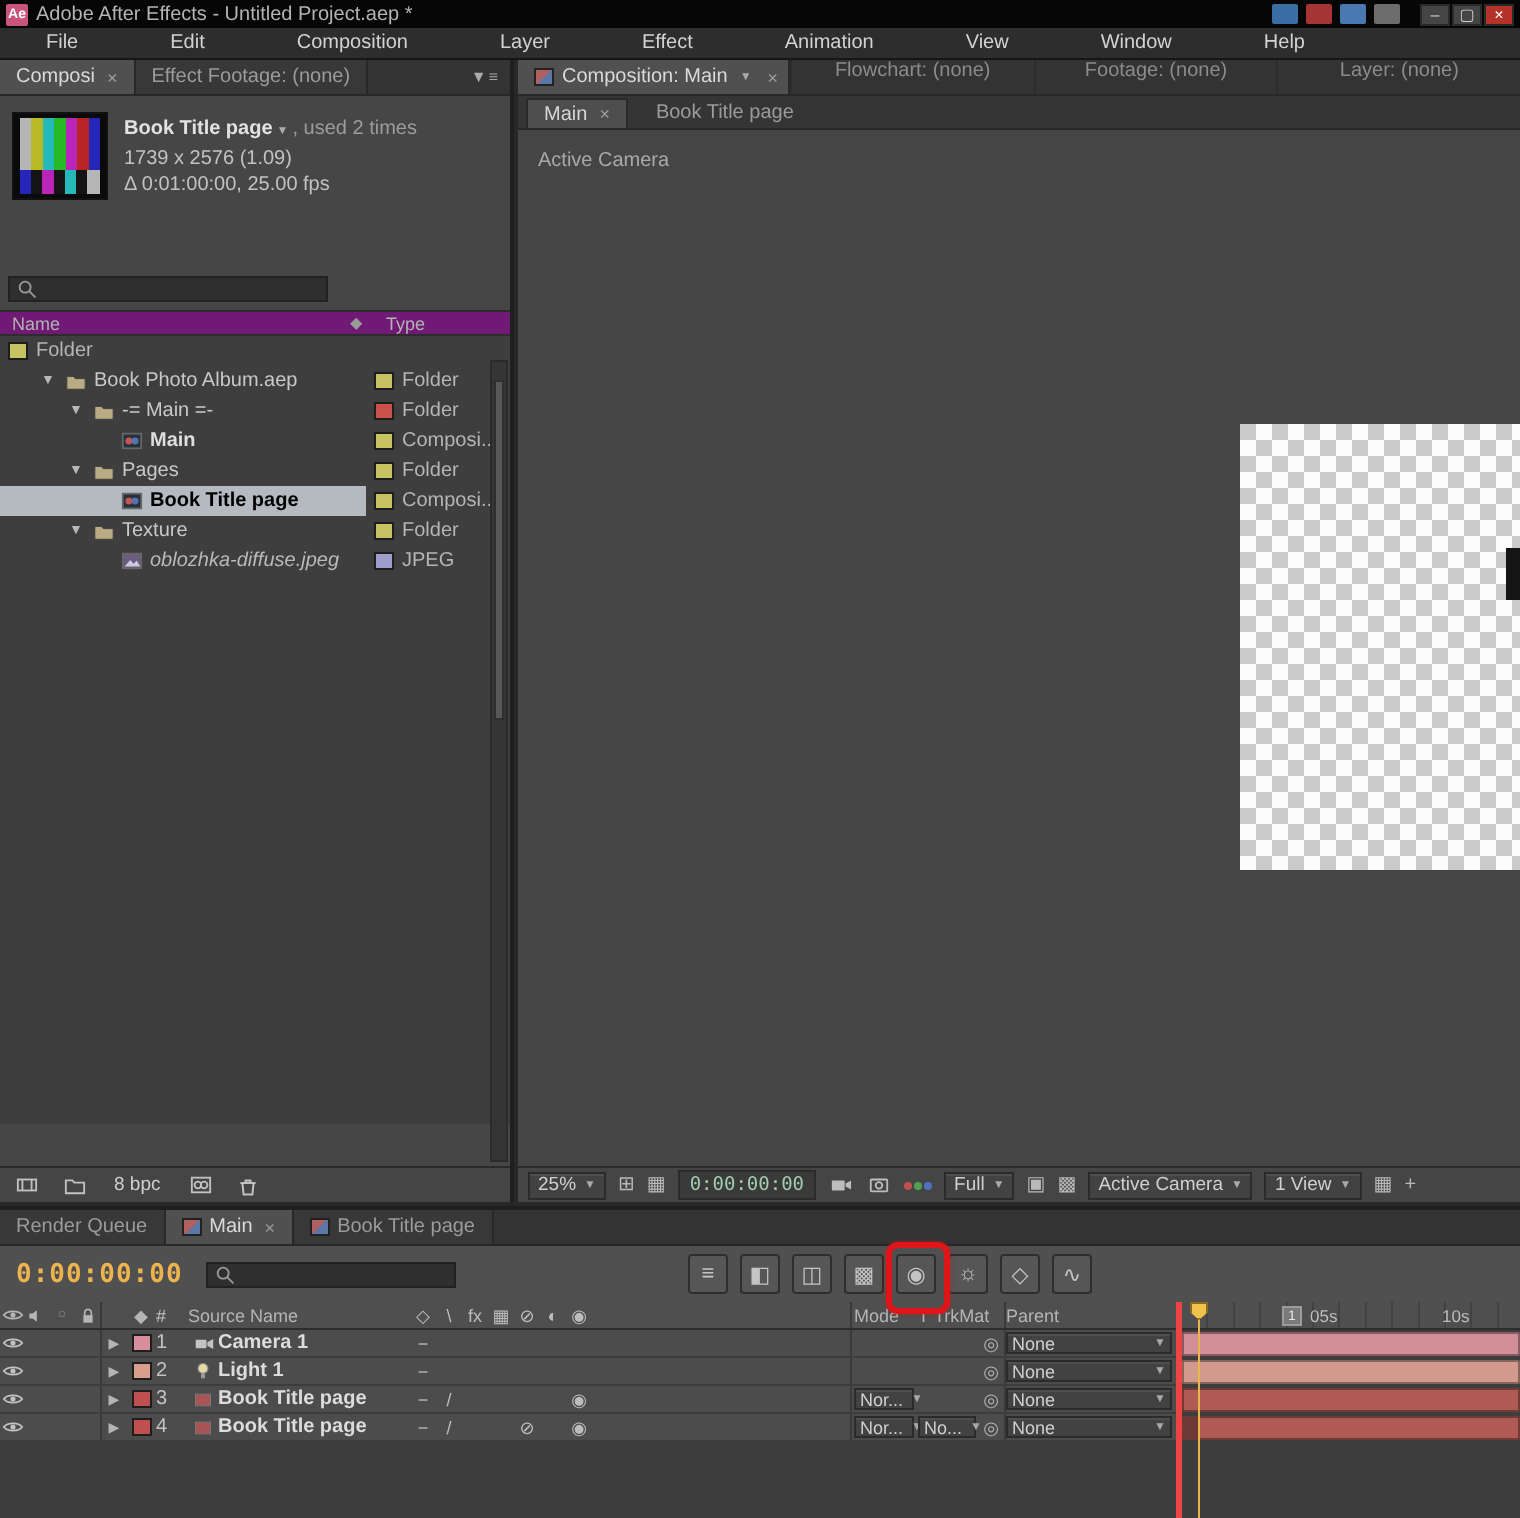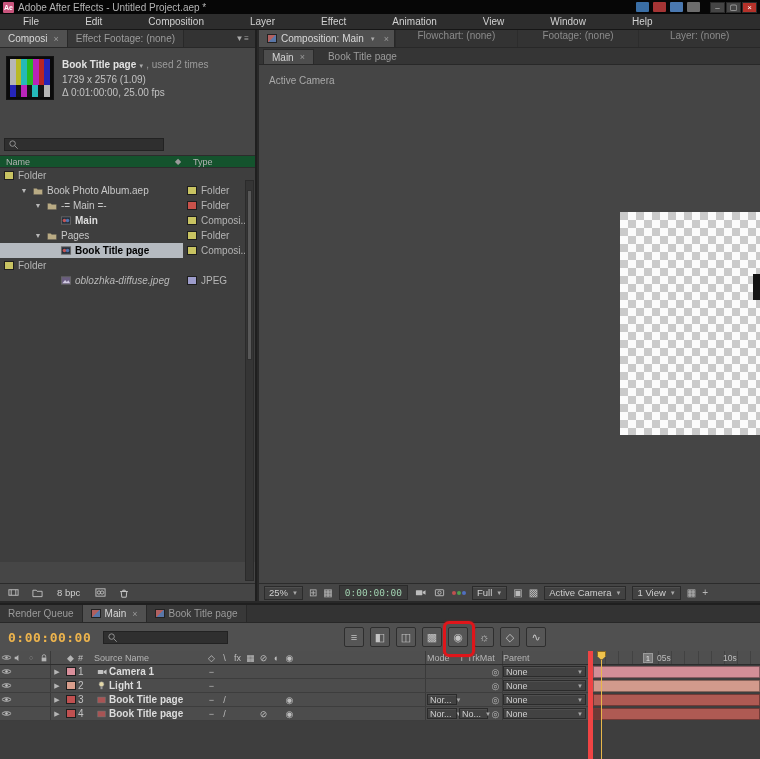--- a/index.html
+++ b/index.html
@@ -49,21 +49,21 @@
 .thumb{width:48px;height:44px;background:#0a0a0a;border:1px solid #111;padding:2px 3px;flex:none}
 .bars{height:68%;background:linear-gradient(90deg,#b6b6b6 0 14.3%,#b9b925 0 28.6%,#25b9b9 0 42.9%,#25b925 0 57.2%,#b925b9 0 71.5%,#b92525 0 85.8%,#2525b9 0 100%)}
 .bars2{height:32%;background:linear-gradient(90deg,#2525b9 0 14%,#141414 0 28%,#b925b9 0 42%,#141414 0 56%,#25b9b9 0 70%,#141414 0 84%,#b6b6b6 0 100%)}
 .pvinfo{padding-top:2px;line-height:13px;font-size:10px}
 .pvinfo b{color:#e2e2e2}
 .pvinfo .dim{color:#9c9c9c}
 .dd-ic{font-size:6px;color:#aaa;margin:0 2px}
 .l2{color:#c2c2c2}
 .searchrow{padding:2px 0 4px 4px}
 .searchrow .searchbox{width:160px}
-.pcols{height:13px;background:#14532d;border-top:1px solid #2c2c2c;border-bottom:1px solid #2c2c2c;
+.pcols{height:13px;background:#701a75;border-top:1px solid #2c2c2c;border-bottom:1px solid #2c2c2c;
   display:flex;align-items:center;font-size:9px;color:#b2b2b2;padding:0 6px}
 .pcols .cname{flex:1}
 .pcols .csort{width:18px;color:#9a9a9a;font-size:8px}
 .pcols .ctype{width:56px}
 .plist{background:#3e3e3e;height:394px;overflow:hidden}
 .prow{display:flex;align-items:center;height:15px;font-size:10px}
 .pleft{flex:1;display:flex;align-items:center;height:100%;gap:3px;overflow:hidden}
 .prow.sel .pleft{background:#b5bac0;color:#000}
 .prow.sel .pleft b{color:#000}
 .ind{flex:none;display:block}
@@ -129,21 +129,21 @@
 .c-hname{width:111px}
 .c-sw{width:98px;display:flex}
 .sw{width:13px;text-align:center;color:#bdbdbd;font-style:normal;font-size:9px}
 .sw.blank{color:transparent}
 .c-fgap{flex:1}
 .c-mode{width:33px;border-left:1px solid #3a3a3a;padding:0 1px;height:100%;display:flex;align-items:center}
 .c-tm{width:31px;padding:0 1px;height:100%;display:flex;align-items:center}
 .c-pick{width:13px;text-align:center;color:#b5b5b5;font-size:9px}
 .c-parent{width:86px;padding-right:2px;height:100%;display:flex;align-items:center;border-left:1px solid #3a3a3a}
 .lp-pink{background:#d98f9b}.lp-salmon{background:#d99e8c}.lp-red{background:#c05050}
-.track{flex:1;position:relative;background:#3e3e3e;border-left:5px solid #ef4444;overflow:hidden}
+.track{flex:1;position:relative;background:#3e3e3e;border-left:3px solid #ef4444;overflow:hidden}
 .truler{position:absolute;left:0;top:0;right:0;height:14px;background:#4f4f4f;border-bottom:1px solid #2d2d2d;
   background-image:repeating-linear-gradient(90deg,transparent 0 12.2px,#424242 12.2px 13.2px)}
 .rl{position:absolute;top:2px;font-size:8.5px;color:#bdbdbd}
 .marker1{position:absolute;left:50px;top:2px;width:10px;height:10px;background:#7a7a7a;border:1px solid #9b9b9b;
   color:#e8e8e8;font-size:7px;display:flex;align-items:center;justify-content:center}
 .bar{position:absolute;left:0;right:0;height:12px;border:1px solid rgba(0,0,0,.35);border-radius:1px}
 .bar.b1{top:15px;background:#d28e97}
 .bar.b2{top:29px;background:#d29a8c}
 .bar.b3{top:43px;background:#af5a53}
 .bar.b4{top:57px;background:#af5a53}
@@ -313,20 +313,28 @@
             </svg>
             <span class="pname"><b>Book Title page</b></span>
           </div>
         <span class="chipcell">
             <i class="chip chip-y"></i>
           </span>
         <span class="ptype">Composi...</span>
       </div>
 
       <div class="prow">
+        <div class="pleft">
+            <span class="ind" style="width:30px"></span>
+            <span class="exp">▼</span>
+            <svg class="svgic" width="12" height="11" viewBox="0 0 12 12">
+              <path d="M1 3.5h3.6l1 1.2H11v5.8H1z" fill="#b9ab84" stroke="#3c3c3c" stroke-width=".5"></path>
+            </svg>
+            <span class="pname">Texture</span>
+          </div>
         <span class="chipcell">
             <i class="chip chip-y"></i>
           </span>
         <span class="ptype">Folder</span>
       </div>
 
       <div class="prow">
         <div class="pleft">
             <span class="ind" style="width:44px"></span>
             <span class="exp"></span>

